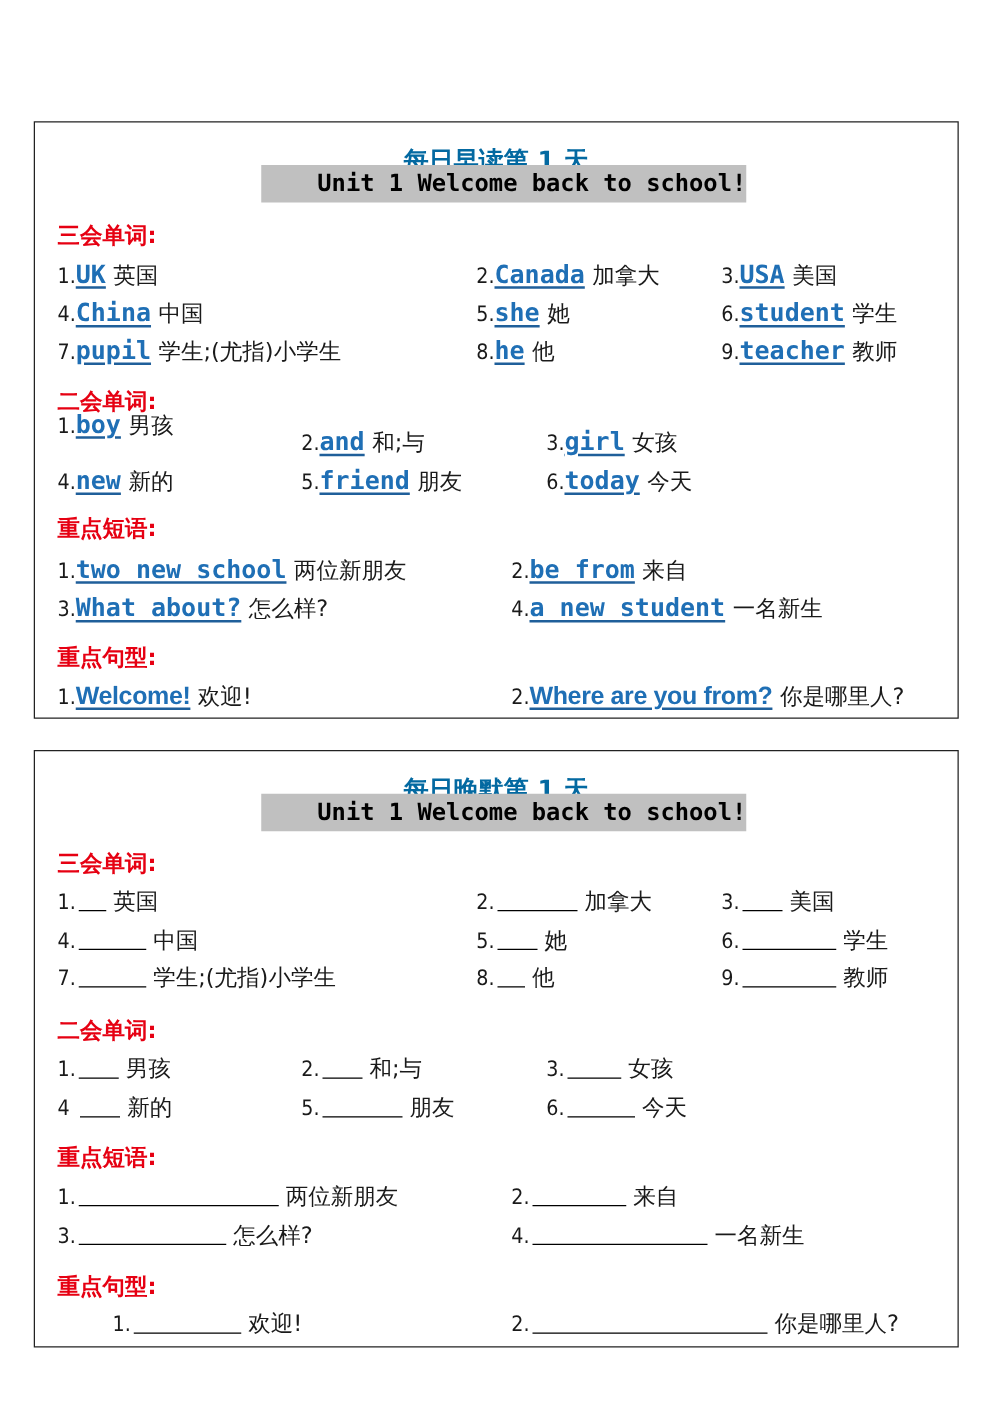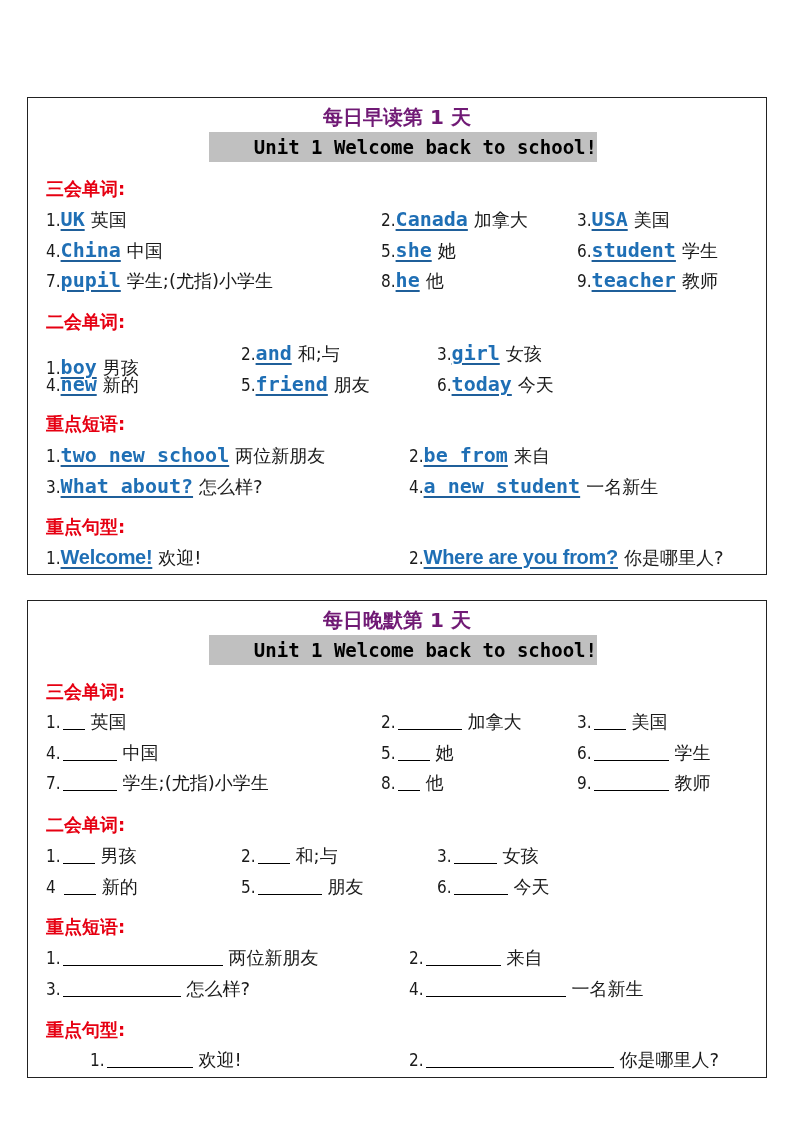--- a/index.html
+++ b/index.html
@@ -25,26 +25,26 @@
     position: absolute;
     left: 27px; width: 740px;
     height: 478px;
     border: 1.5px solid #222;
     background: #fff;
   }
   .card.morning { top: 97px; }
   .card.evening { top: 600px; }
   .card-title {
     position: absolute;
-    top: 6px; left: 0; width: 100%;
+    top: 17px; left: 0; width: 100%;
     text-align: center;
     font-size: 20px;
     font-weight: bold;
     line-height: 26px;
-    color: #701a75;
+    color: #0369a1;
   }
   .unit-band {
     position: absolute;
     top: 34px;
     left: 181px;
     width: 388px;
     height: 30px;
     background: #c0c0c0;
     text-align: right;
     font-family: "DejaVu Sans Mono", "Liberation Mono", monospace;
@@ -132,21 +132,21 @@
   </div>
   <div class="item" style="top:170px; left:353px;">
     <span class="num">8.</span><span class="en">he</span><span class="zh">他</span>
   </div>
   <div class="item" style="top:170px; left:549px;">
     <span class="num">9.</span><span class="en">teacher</span><span class="zh">教师</span>
   </div>
 
   <div class="section-heading" style="top:212px;">二会单词:</div>
 
-  <div class="item" style="top:257px; left:18px;">
+  <div class="item" style="top:229px; left:18px;">
     <span class="num">1.</span><span class="en">boy</span><span class="zh">男孩</span>
   </div>
   <div class="item" style="top:243px; left:213px;">
     <span class="num">2.</span><span class="en">and</span><span class="zh">和;与</span>
   </div>
   <div class="item" style="top:243px; left:409px;">
     <span class="num">3.</span><span class="en">girl</span><span class="zh">女孩</span>
   </div>
 
   <div class="item" style="top:274px; left:18px;">

